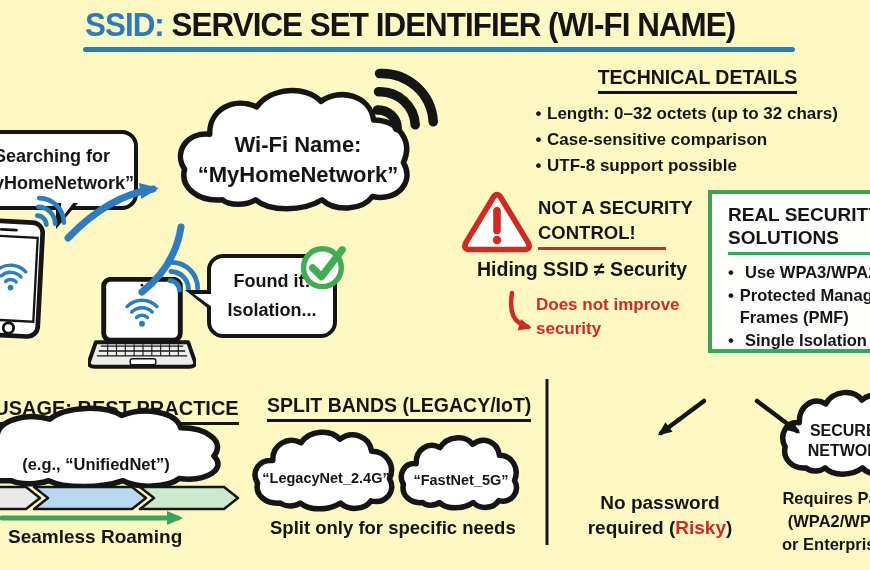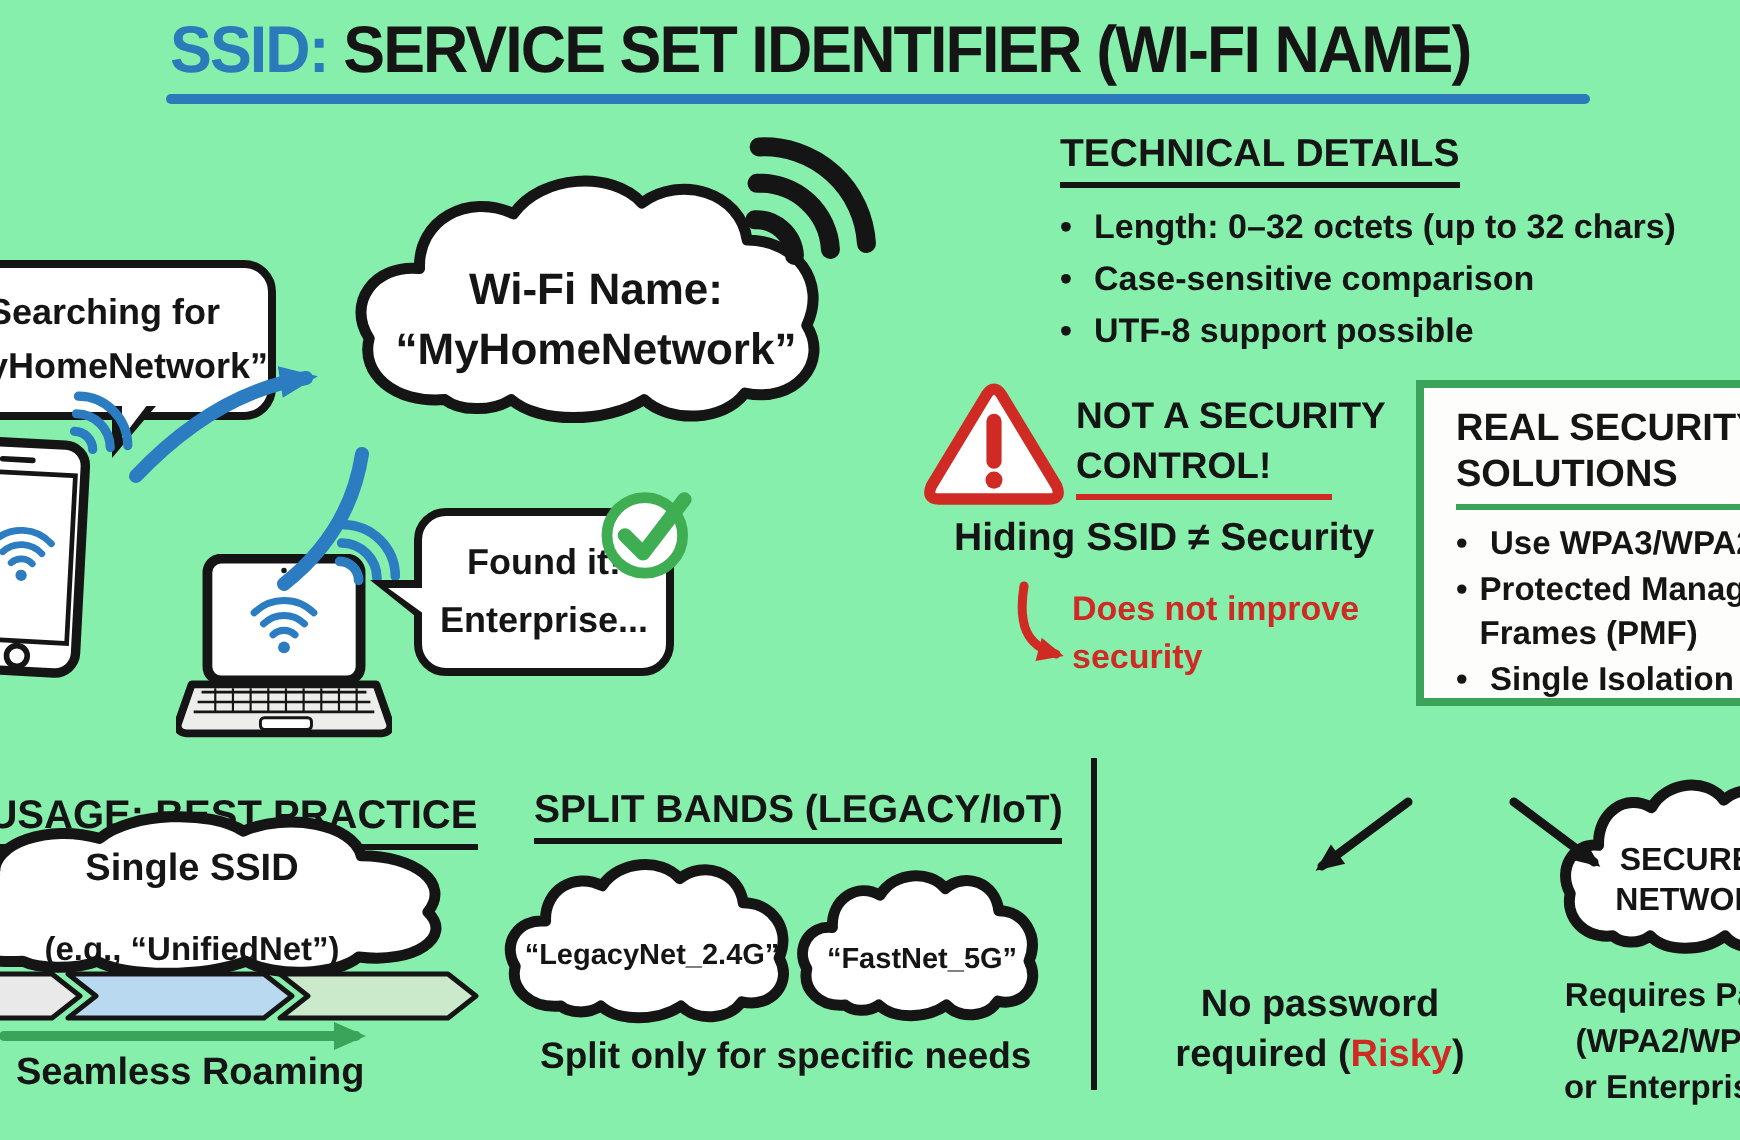--- a/index.html
+++ b/index.html
@@ -1,27 +1,27 @@
 <!DOCTYPE html>
 <html><head>
 <meta charset="utf-8">
 <style>
   html,body{margin:0;padding:0;background:#fff;}
-  .canvas{position:relative;width:870px;height:570px;overflow:hidden;background:#86efac;
+  .canvas{position:relative;width:870px;height:570px;overflow:hidden;background:#fef9c3;
           font-family:"Liberation Sans","DejaVu Sans",sans-serif;color:#151515;}
   .abs{position:absolute;}
   
   .title{left:85px;top:6px;font-size:33px;font-weight:800;letter-spacing:-1px;
          transform:scaleX(.95);transform-origin:left;white-space:nowrap;}
   .title .hl{color:#2b7ab9;}
   .title-underline{left:83px;top:47px;width:712px;height:5px;background:#2b7ab9;border-radius:3px;}
   
   .h-ul{font-weight:800;border-bottom:3px solid #151515;padding-bottom:2px;white-space:nowrap;display:inline-block;}
   
-  .tech{left:530px;top:66px;width:335px;}
+  .tech{left:530px;top:66px;width:335px;text-align:center;}
   .tech .h-ul{font-size:19.5px;}
   .blist{margin-top:7px;}
   .brow{display:flex;font-size:17px;font-weight:700;line-height:26px;white-space:nowrap;}
   .brow .dot{width:17px;}
   
   .cloud-wrap{position:absolute;}
   .cloud-svg{position:absolute;left:0;top:0;width:100%;height:100%;}
   .cloud-text{position:absolute;left:0;top:0;right:0;bottom:0;display:flex;flex-direction:column;
               align-items:center;justify-content:center;text-align:center;font-weight:800;}
   
@@ -159,21 +159,21 @@
     </svg>
   </div>
   <div class="abs" style="left:156px;top:256px;width:48px;height:48px;color:#2b7cc0;transform:rotate(45deg);">
     <svg width="48" height="48">
         <use href="#sig"></use>
       </svg>
   </div>
 
   <div class="bubble tail-l" style="left:207px;top:254px;width:122px;height:76px;font-size:18px;line-height:29px;">
     <div>Found it!</div>
-    <div>Enterprise...</div>
+    <div>Isolation...</div>
   </div>
 
   <div class="abs" style="left:299px;top:238px;width:54px;height:54px;">
     <svg width="54" height="54" viewBox="0 0 60 60">
       <circle cx="26" cy="33" r="21" fill="#fff" stroke="#3fae52" stroke-width="6"></circle>
       <path d="M15,33 L25,43 L48,13" fill="none" stroke="#3fae52" stroke-width="8" stroke-linecap="round" stroke-linejoin="round"></path>
     </svg>
   </div>
 
   <div class="abs" style="left:461px;top:190px;width:72px;height:66px;">
@@ -208,21 +208,20 @@
         <span>Single Isolation</span>
       </div>
   </div>
 
   <div class="abs usage-head h-ul">SSID USAGE: BEST PRACTICE</div>
   <div class="cloud-wrap" style="left:-45px;top:404px;width:282px;height:94px;">
     <svg class="cloud-svg">
         <use href="#cloud"></use>
       </svg>
     <div class="cloud-text" style="padding-top:6px;">
-      <div style="font-size:19px;">Single SSID</div>
       <div style="font-size:16.5px;font-weight:700;margin-top:20px;">(e.g., “UnifiedNet”)</div>
     </div>
   </div>
   <div class="band-label" style="left:-60px;width:90px;text-align:right;">2.4 GHz</div>
   <div class="band-label" style="left:40px;width:100px;text-align:center;">5 GHz</div>
   <div class="band-label" style="left:139px;width:100px;text-align:center;">6 GHz</div>
   <div class="abs roaming">Seamless Roaming</div>
 
   <div class="abs split-head h-ul">SPLIT BANDS (LEGACY/IoT)</div>
   <div class="cloud-wrap" style="left:250px;top:428px;width:152px;height:92px;">

